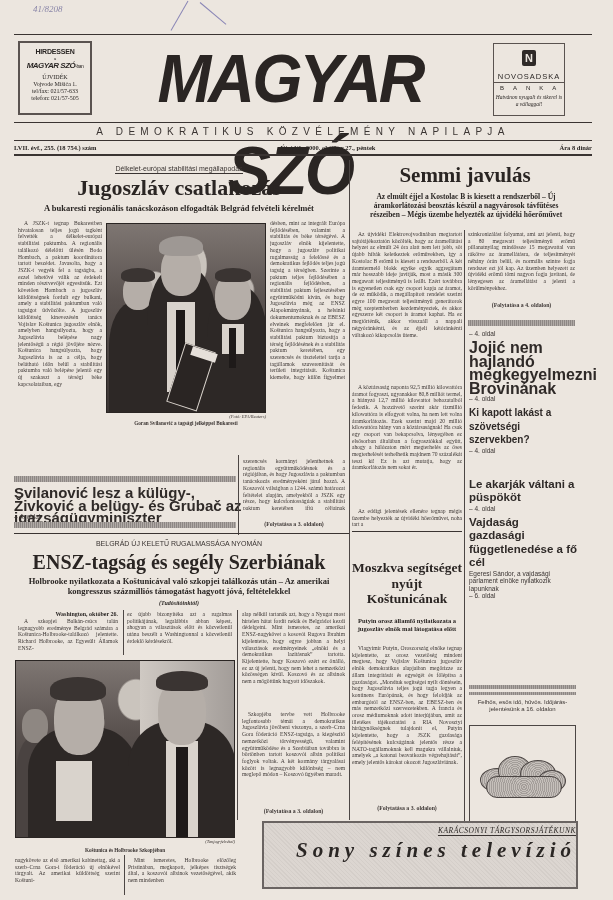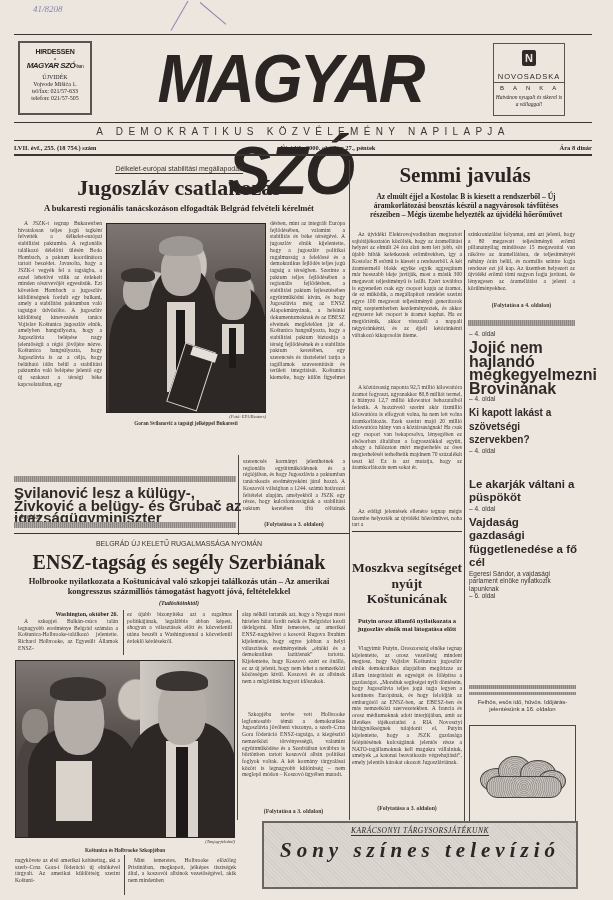--- a/index.html
+++ b/index.html
@@ -101,21 +101,21 @@
     background: repeating-linear-gradient(90deg, #8d8784 0 1px, #b0aaa6 1px 2px);
   }
 
   .promo-sans { font-family: "Liberation Sans", sans-serif; font-weight: bold; color: #2f2a28; }
   .oldal { font-family: "Liberation Sans", sans-serif; font-size: 6.5px; color: #3a3432; }
 
   .sony-box {
     left: 262px; top: 821px; width: 316px; height: 68px;
     border: 2px solid #6a6462;
     background: repeating-linear-gradient(45deg, #d4cec9 0 1px, #dcd6d1 1px 3px);
-    text-align: center;
+    text-align: right;
   }
   .sony-kicker { font-size: 7.5px; font-style: italic; letter-spacing: 0.5px; margin-top: 3px; }
   .sony-kicker span { border-bottom: 1px solid #3a3432; }
   .sony-title { font-weight: bold; font-style: italic; font-size: 21px; letter-spacing: 5px; margin-top: 3px; }
   .sony-sub { font-size: 7px; font-style: italic; font-weight: bold; margin-top: 2px; }
 
   .weather-box { left: 469px; top: 725px; width: 107px; height: 108px; border: 1.5px solid #4c4644; }
   .cloud { position: absolute; background: repeating-radial-gradient(circle at 50% 50%, #a49e9a 0 1px, #c6c0bb 1px 2px); border: 1px solid #4c4644; border-radius: 50%; }
 </style>
 </head>

